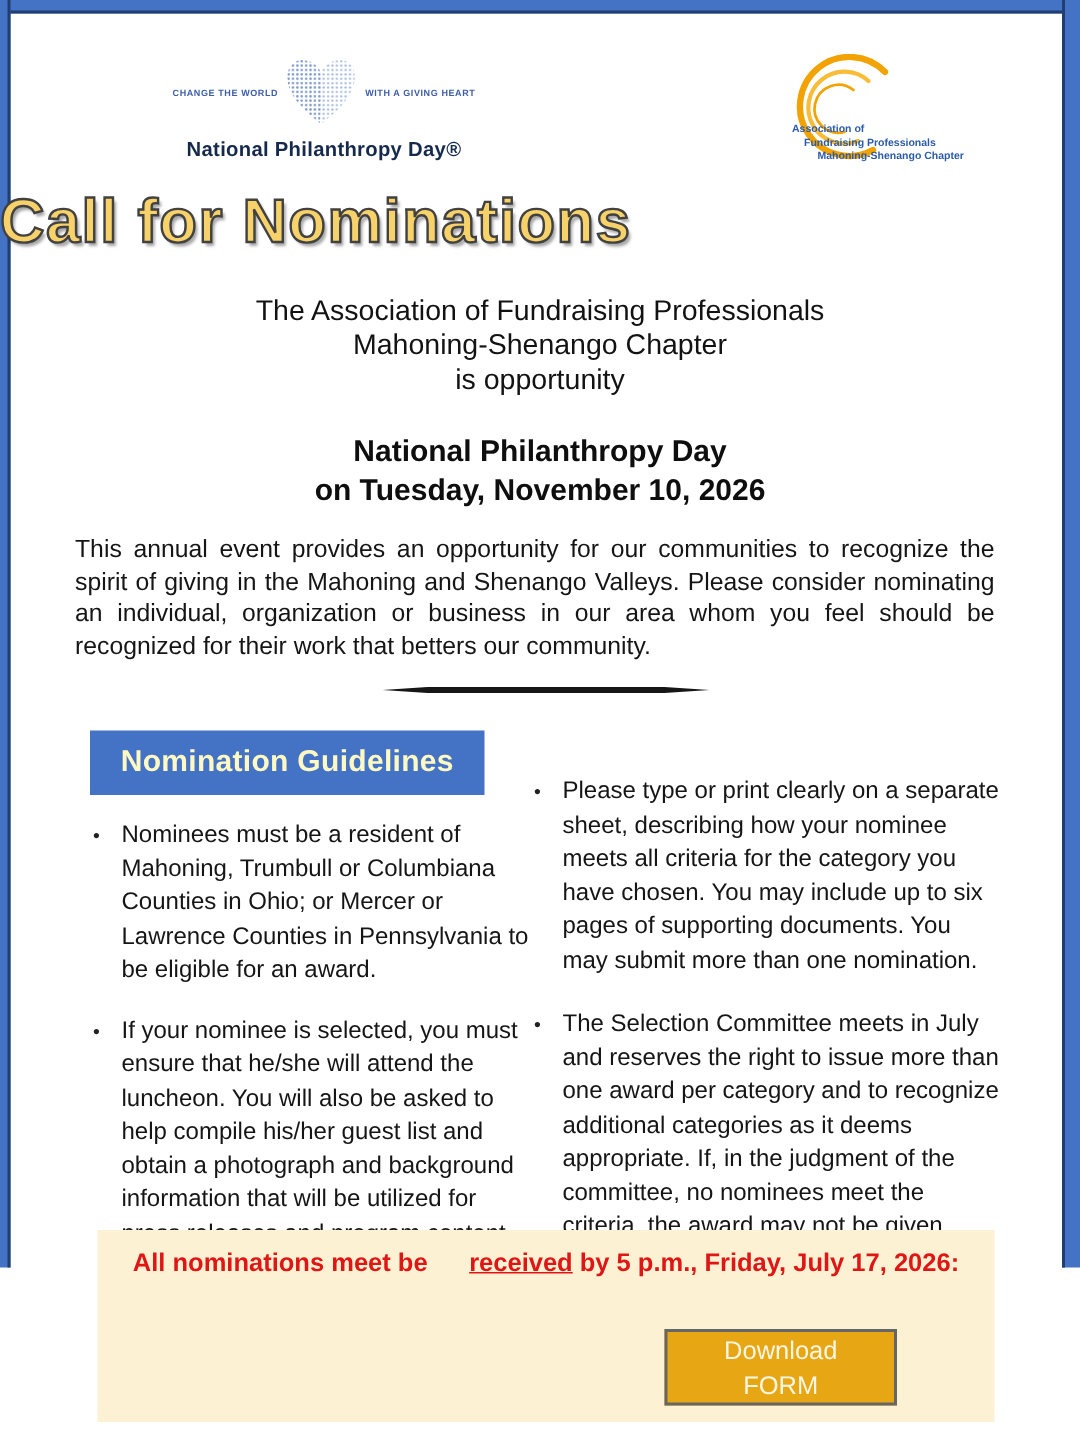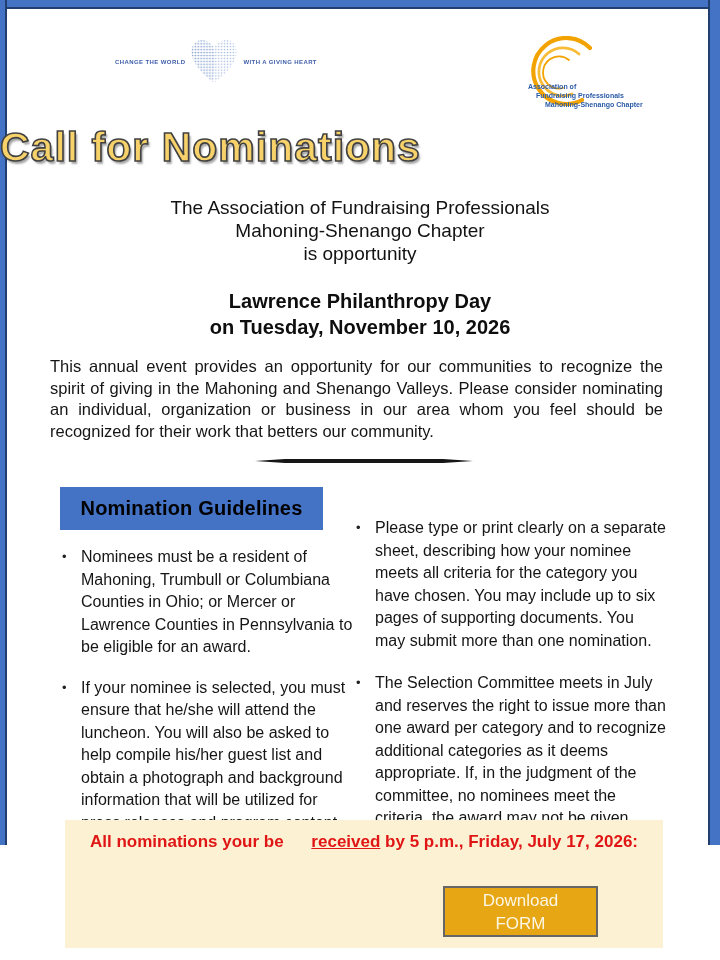--- a/index.html
+++ b/index.html
@@ -47,21 +47,21 @@
   
   .desc { position:absolute; left:50px; top:356px; width:613px; text-align:justify;
           font-size:16.5px; line-height:21.5px; color:#151515; }
 
   
   .divider { position:absolute; left:255px; top:450px; }
 
   
   .guide-box { position:absolute; left:60px; top:487px; width:263px; height:43px;
                background:#4472C4; display:flex; align-items:center; justify-content:center; }
-  .guide-box span { color:#000000; font-size:20px; font-weight:bold; letter-spacing:0.2px; }
+  .guide-box span { color:#fef9c3; font-size:20px; font-weight:bold; letter-spacing:0.2px; }
 
   .col { position:absolute; display:flex; flex-direction:column; color:#151515; }
   .col-left  { left:62px;  top:546px; width:292px; gap:18px; }
   .col-right { left:356px; top:517px; width:310px; gap:20px; }
   .bullet { display:flex; }
   .marker { width:19px; flex:0 0 19px; font-size:13px; padding-top:3px; color:#222; }
   .btext  { flex:1; font-size:16px; line-height:22.5px; }
 
   
   .cream { position:absolute; left:65px; top:820px; width:598px; height:128px;
@@ -100,20 +100,21 @@
             <pattern id="fpB" width="1.8" height="1.8" patternUnits="userSpaceOnUse">
               <circle cx="0.9" cy="0.9" r="0.48" fill="#A4B9DD"></circle>
             </pattern>
           </defs>
           <path d="M15.5 28 C 2.5 18.5 0.5 10 3.2 5.2 C 5.9 0.6 12.6 1.6 15.5 6.4 C 16.5 8.5 16.5 20 15.5 28 Z" fill="url(#fpA)"></path>
           <path d="M16.5 28 C 29.5 18.5 31.5 10 28.8 5.2 C 26.1 0.6 19.4 1.6 16.5 6.4 C 15.5 8.5 15.5 20 16.5 28 Z" fill="url(#fpB)"></path>
         </svg>
       </span>
       <span class="npd-tag">WITH A GIVING HEART</span>
     </div>
+    <div class="npd-name">National Philanthropy Day®</div>
   </div>
 
   <div class="afp">
     <span class="afp-svg">
       <svg width="134" height="76" viewBox="0 0 134 76">
         <path d="M96 12 A33 33 0 1 0 88 64" fill="none" stroke="#F2A301" stroke-width="4.2" stroke-linecap="round"></path>
         <path d="M85 18 A24 24 0 1 0 78 58" fill="none" stroke="#F8BC37" stroke-width="2.8" stroke-linecap="round"></path>
         <path d="M75 24 A16 16 0 1 0 69 52" fill="none" stroke="#F2A301" stroke-width="1.8" stroke-linecap="round"></path>
       </svg>
     </span>
@@ -126,21 +127,21 @@
 
   <div class="title">Call for Nominations</div>
 
   <div class="intro">
     <div>The Association of  Fundraising Professionals</div>
     <div>Mahoning-Shenango Chapter</div>
     <div>is opportunity</div>
   </div>
 
   <div class="event">
-    <div>Lawrence Philanthropy Day</div>
+    <div>National Philanthropy Day</div>
     <div>on Tuesday, November 10, 2026</div>
   </div>
 
   <div class="desc">This annual event provides an opportunity for our communities to recognize the spirit of giving in the Mahoning and Shenango Valleys. Please consider nominating an individual, organization or business in our area whom you feel should be recognized for their work that betters our community.</div>
 
   <div class="divider">
     <svg width="218" height="6" viewBox="0 0 218 6">
       <polygon points="0,3 30,1 188,1 218,3 188,5 30,5" fill="#161616"></polygon>
     </svg>
   </div>
@@ -166,21 +167,21 @@
       <span class="btext">Please type or print clearly on a separate sheet, describing how your nominee meets all criteria for the category you have chosen. You may include up to six pages of supporting documents. You may submit more than one nomination.</span>
     </div>
     <div class="bullet">
       <span class="marker">•</span>
       <span class="btext">The Selection Committee meets in July and reserves the right to issue more than one award per category and to recognize additional categories as it deems appropriate. If, in the judgment of the committee, no nominees meet the criteria, the award may not be given.</span>
     </div>
   </div>
 
   <div class="cream">
     <div class="deadline">
-      <span>All nominations your be </span><span class="u">received</span><span> by  5 p.m., Friday, July 17, 2026:</span>
+      <span>All nominations meet be </span><span class="u">received</span><span> by  5 p.m., Friday, July 17, 2026:</span>
     </div>
   </div>
 
   <div class="dl-btn">
     <span>Download</span>
     <span>FORM</span>
   </div>
 
 </div>
 

